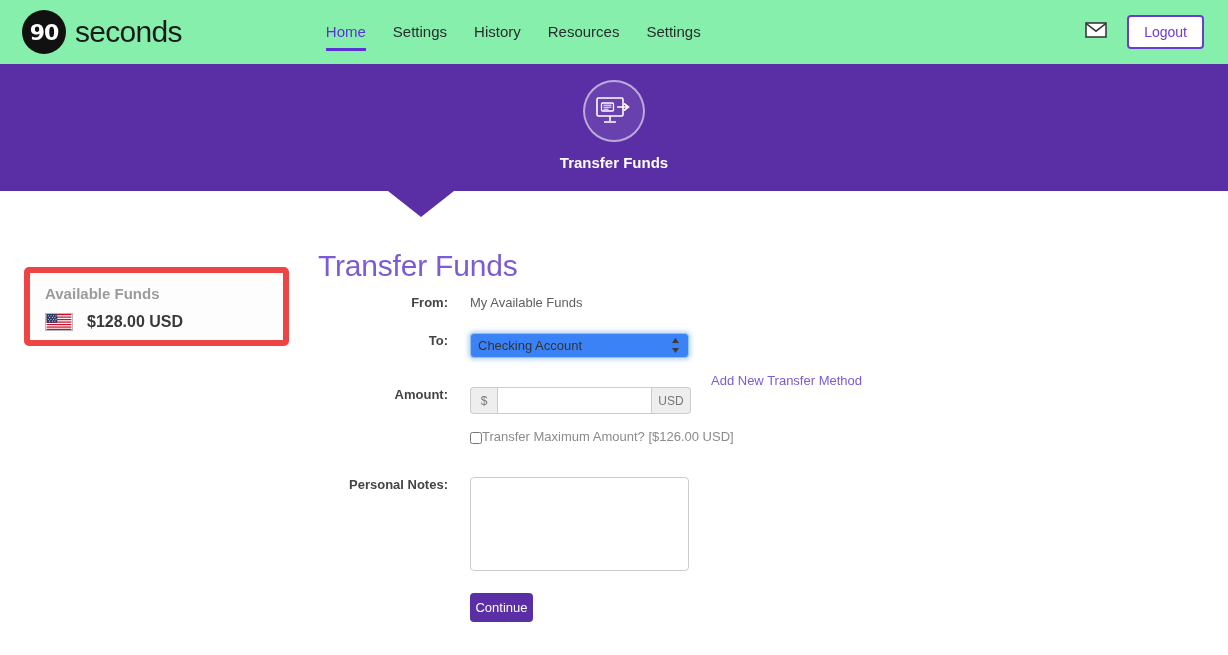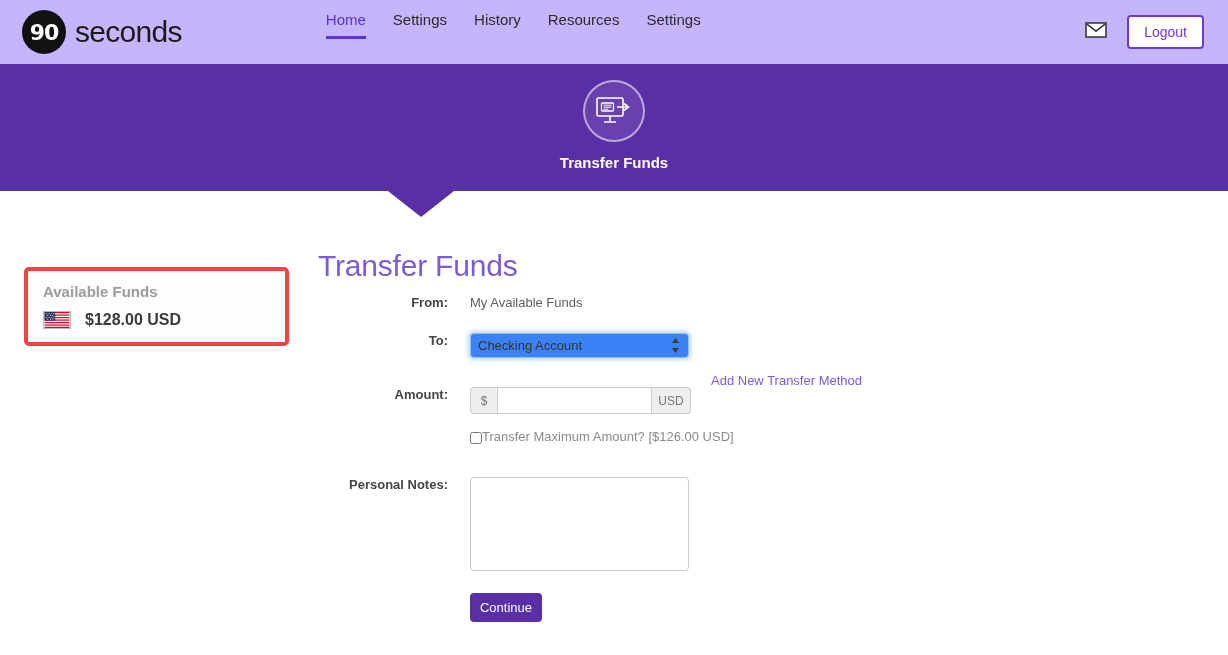--- a/index.html
+++ b/index.html
@@ -7,21 +7,21 @@
     width: 1228px; height: 655px;
     background: #ffffff;
     font-family: "Liberation Sans", sans-serif;
     overflow: hidden;
   }
 
   
   .header {
     position: relative;
     height: 64px;
-    background: #c4b5fd;
+    background: #86efac;
     display: flex;
     align-items: center;
   }
   .logo-wrap {
     display: flex;
     align-items: center;
     margin-left: 22px;
     gap: 9px;
     cursor: pointer;
   }
@@ -52,20 +52,21 @@
     height: 44px;
   }
   .nav-item {
     font-size: 15px;
     color: #2b2b2b;
     text-decoration: none;
     padding-bottom: 9px;
     position: relative;
     cursor: pointer;
     line-height: 20px;
+    margin-top: 12px;
   }
   .nav-item.active { color: #5B32D6; }
   .nav-item.active::after {
     content: "";
     position: absolute;
     left: 0; right: 0; bottom: 0;
     height: 3px;
     background: #5B32D6;
   }
 
@@ -127,21 +128,21 @@
 
   
   .content { position: relative; }
 
   .sidebar-card {
     position: absolute;
     left: 24px;
     top: 76px;
     width: 265px;
     height: 79px;
-    border: 4px solid #ef4444;
+    border: 6px solid #ef4444;
     border-radius: 5px;
     background: #fdfdfd;
   }
   .sidebar-card-title {
     position: absolute;
     left: 15px; top: 12px;
     font-size: 15px;
     font-weight: bold;
     color: #9b9b9b;
   }
@@ -269,21 +270,21 @@
     background: #ffffff;
     resize: none;
     outline: none;
     padding: 5px 7px;
     font-size: 13px;
     color: #333333;
     font-family: "Liberation Sans", sans-serif;
   }
 
   .continue-btn {
-    width: 72px;
+    width: 63px;
     height: 29px;
     background: #5A2FA6;
     color: #ffffff;
     border: none;
     border-radius: 4px;
     font-size: 13px;
     cursor: pointer;
     font-family: "Liberation Sans", sans-serif;
   }
 </style>

